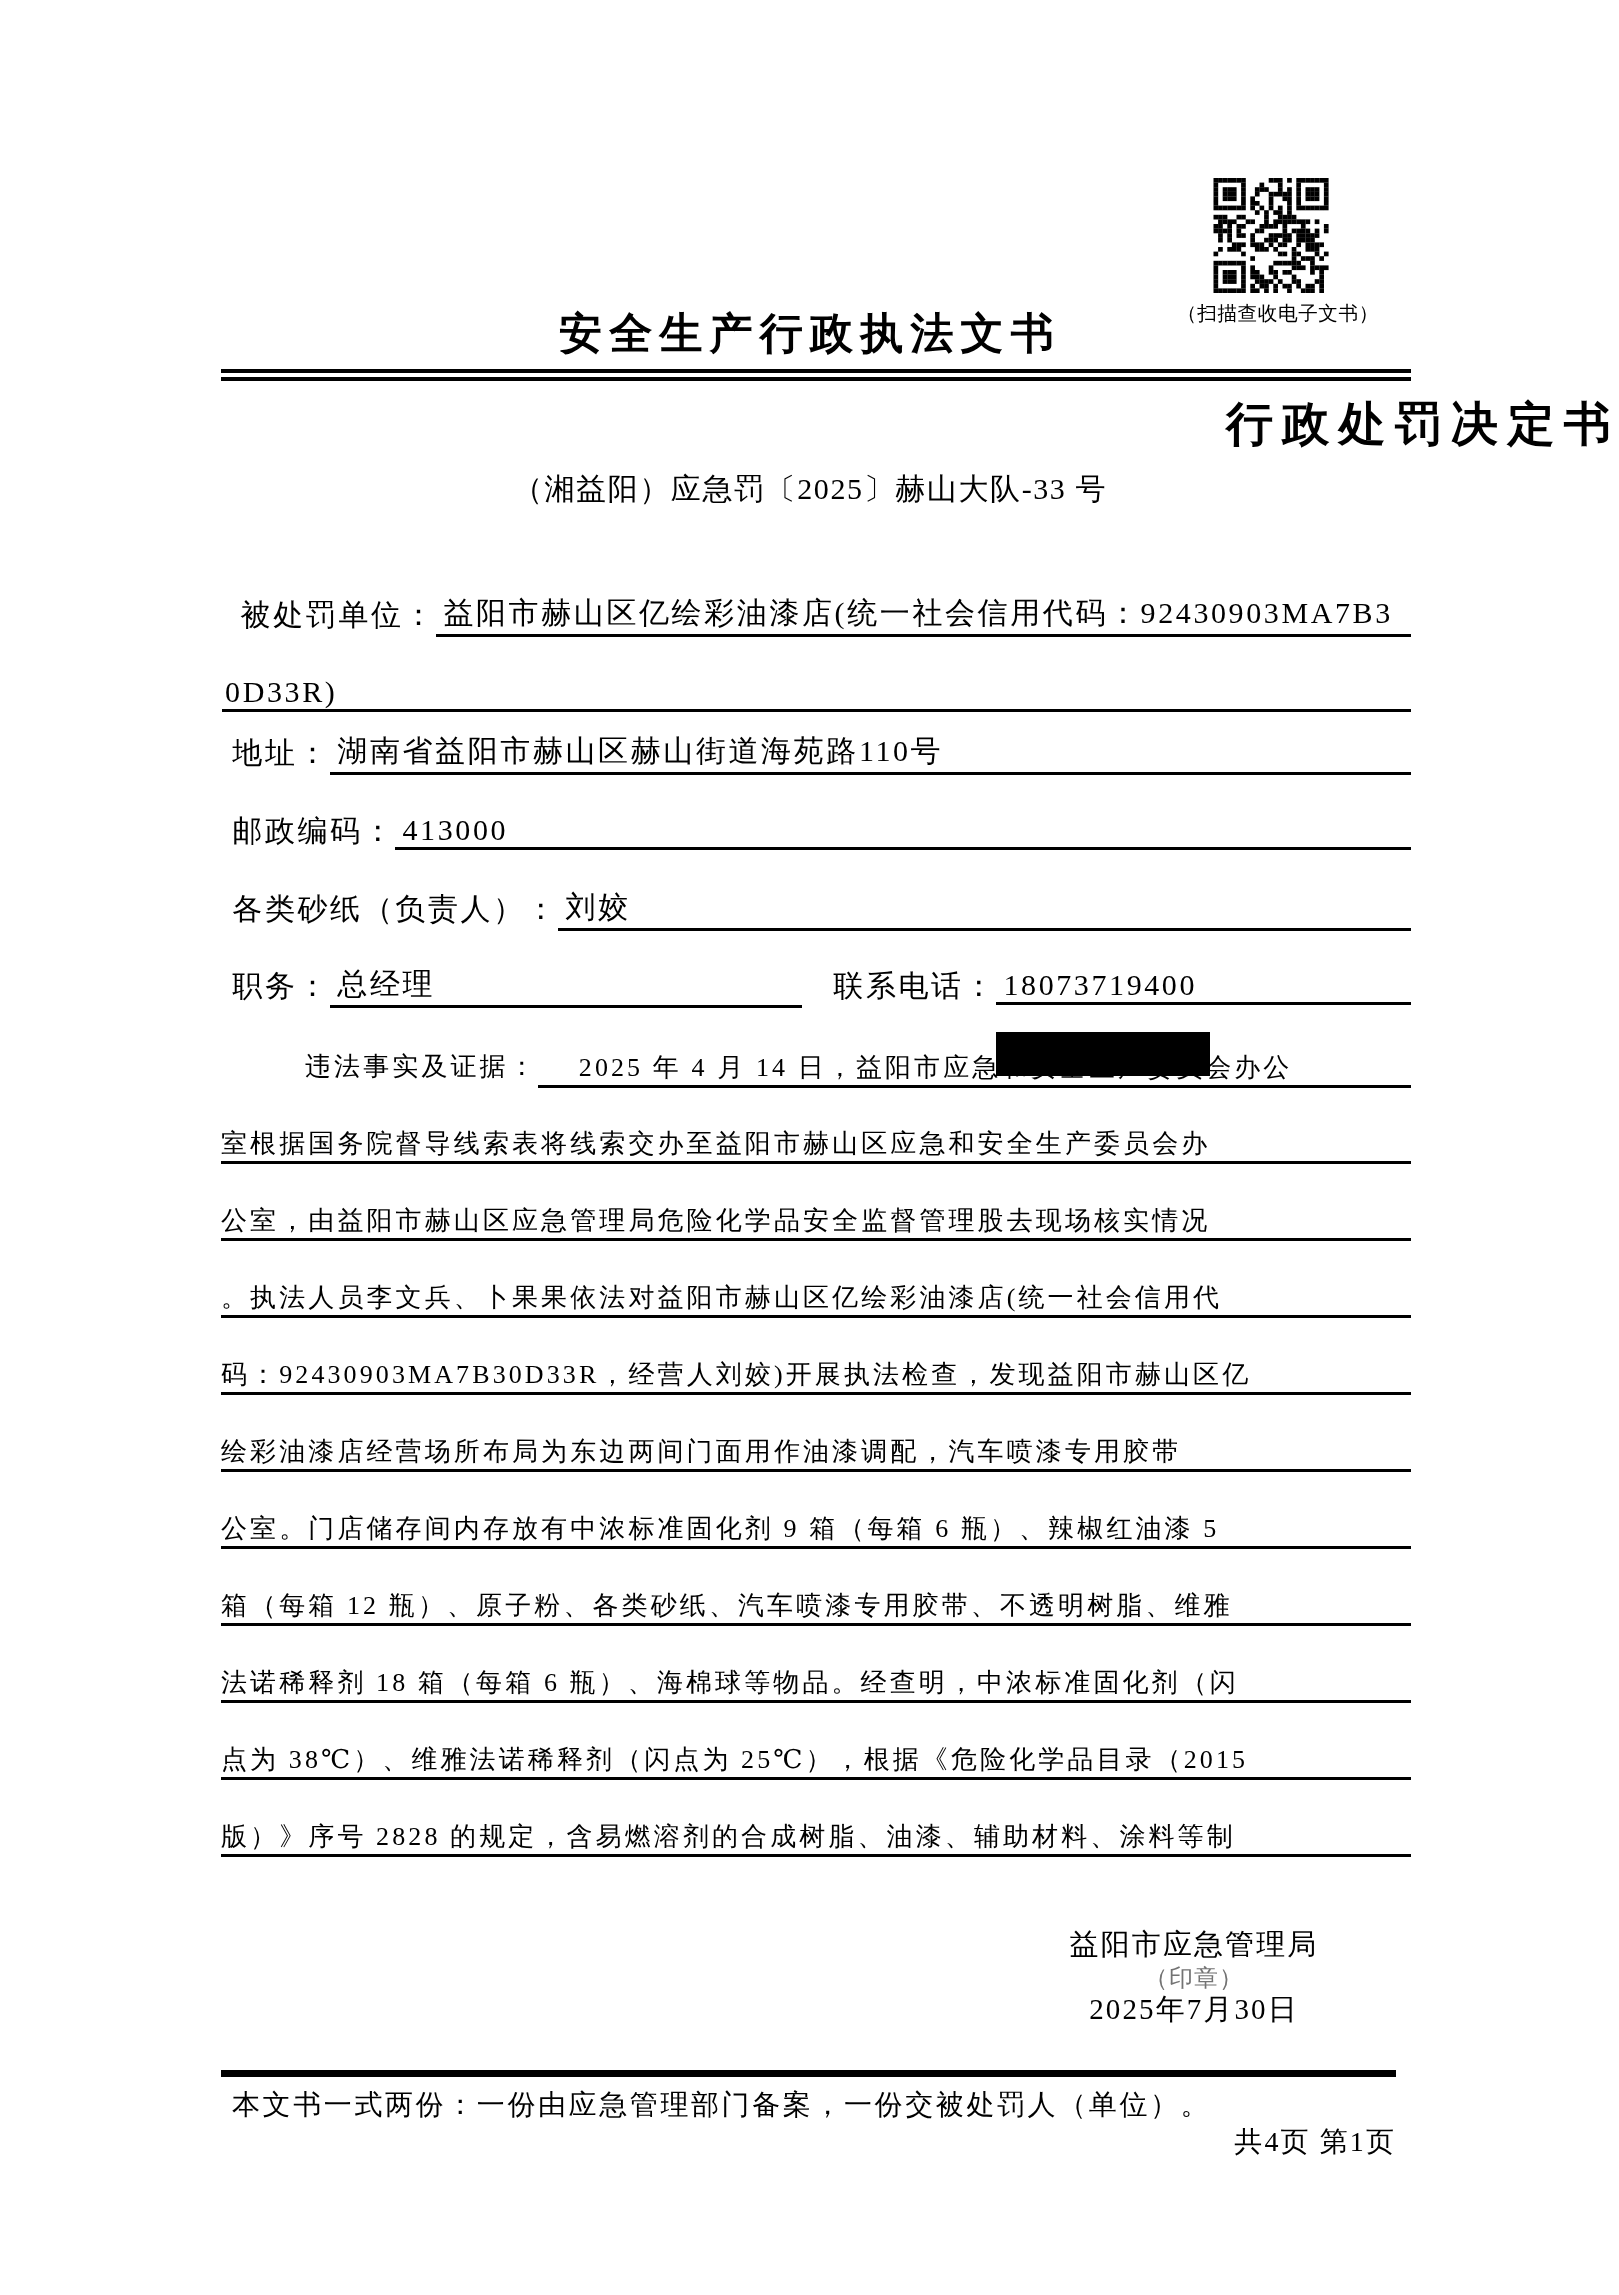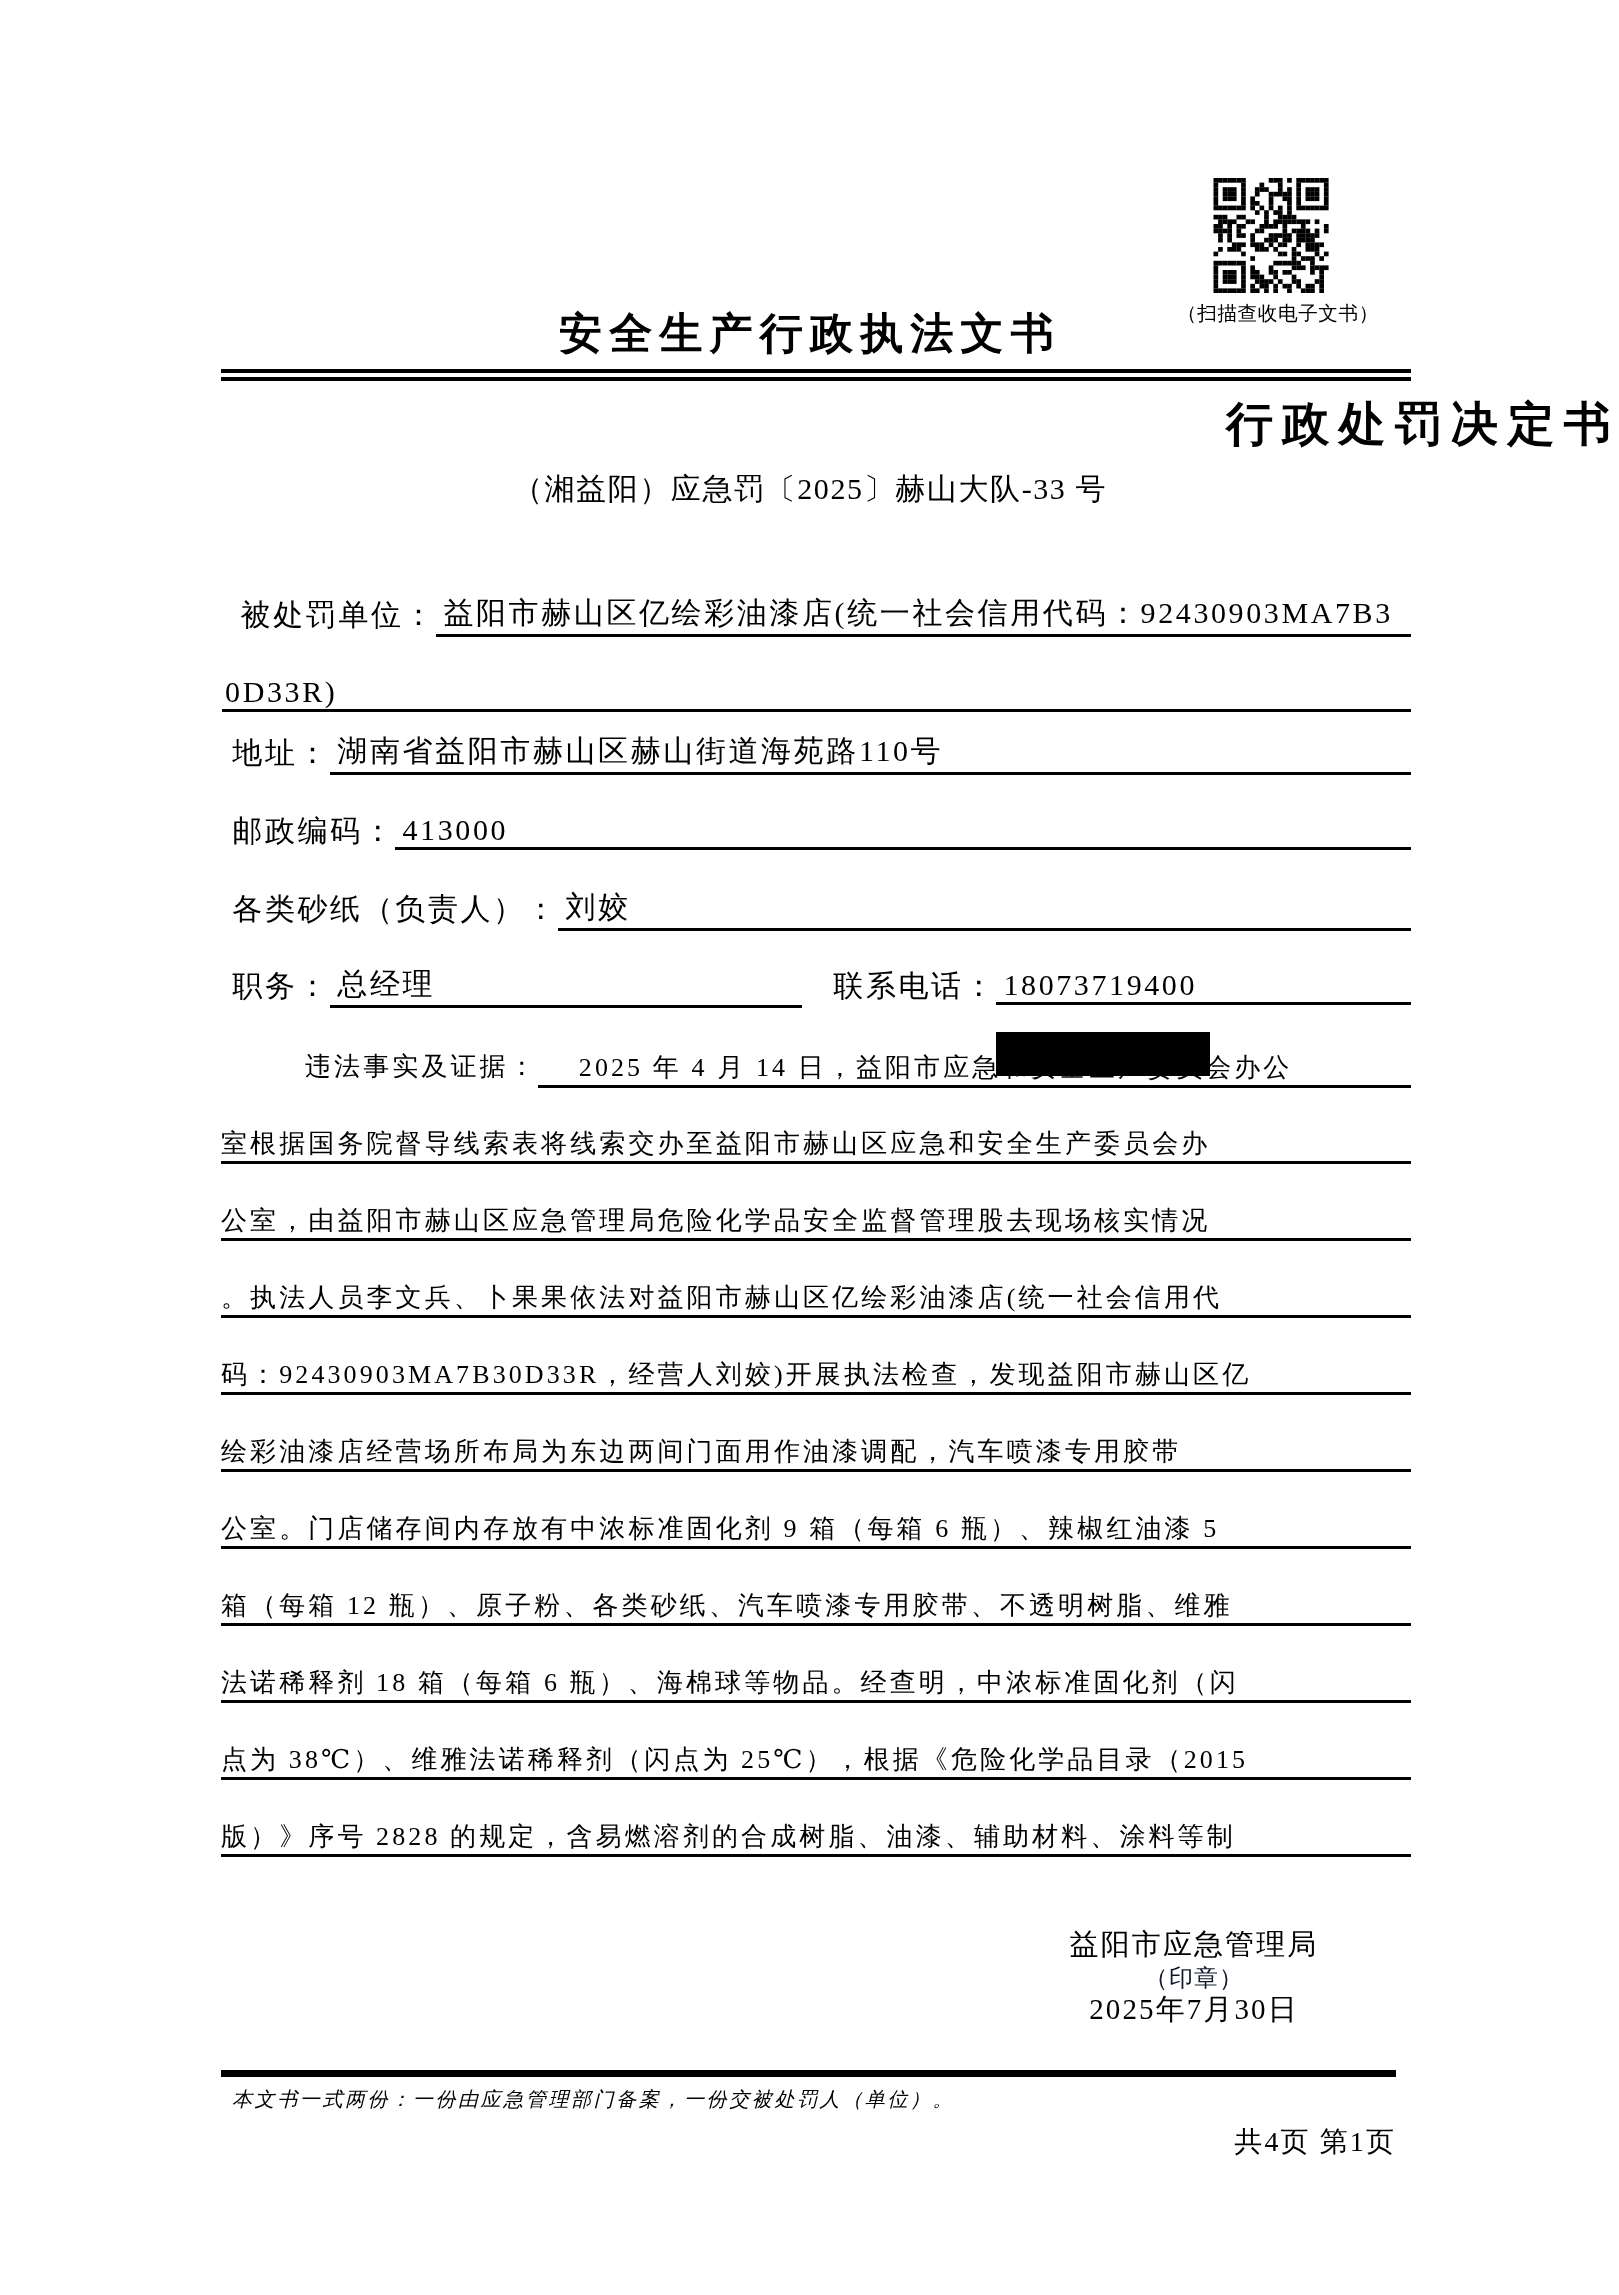--- a/index.html
+++ b/index.html
@@ -75,27 +75,27 @@
     margin-bottom:-3.6px;padding-left:41px;overflow:visible;
   }
   .redact{position:relative;display:inline-block;}
   .redact::after{
     content:"";position:absolute;left:-5.2px;right:-5.2px;
     top:-17.6px;bottom:8.3px;background:#000;
   }
   
   .sig-block{position:absolute;left:1008px;width:372px;text-align:center;}
   .sig-authority{top:1925px;font-size:29px;letter-spacing:2.1px;}
-  .sig-seal{top:1962px;font-size:24px;color:#0f172a;letter-spacing:1px;}
+  .sig-seal{top:1962px;font-size:24px;color:#737373;letter-spacing:1px;}
   .sig-date{top:1990px;font-size:29px;letter-spacing:2.1px;}
   
   .footer-rule{position:absolute;left:221px;top:2070px;width:1175px;height:6.7px;background:#000;}
   .footer-note{
     position:absolute;left:232px;top:2086px;width:1169px;
-    font-size:20px;letter-spacing:2.6px;white-space:nowrap;font-style:italic;
+    font-size:28px;letter-spacing:2.6px;white-space:nowrap;
   }
   .pagination{
     position:absolute;left:221px;top:2123px;width:1175px;
     text-align:right;font-size:28px;letter-spacing:2.1px;white-space:nowrap;
   }
 </style>
 </head>
 <body>
 
 <div class="page">

